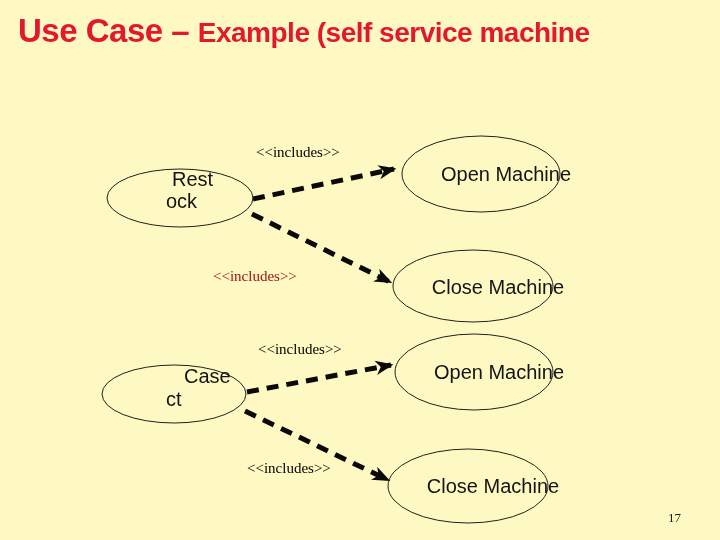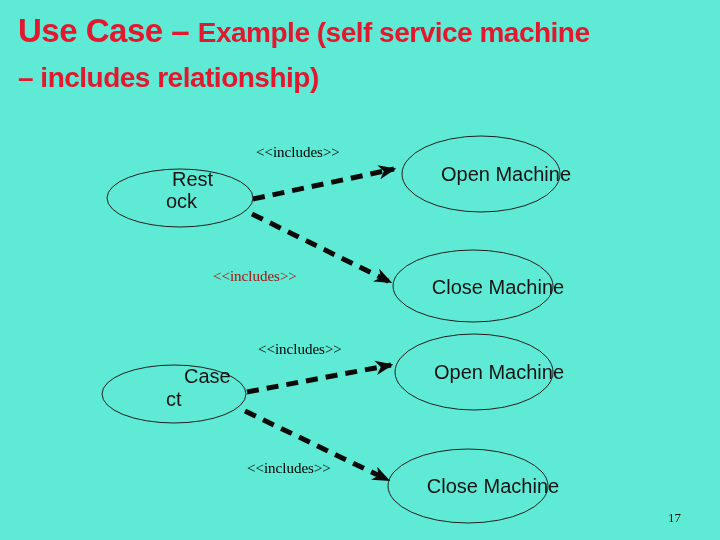--- a/index.html
+++ b/index.html
@@ -1,17 +1,17 @@
 <!DOCTYPE html>
 <html><head>
 <meta charset="utf-8">
 <style>
   html,body{margin:0;padding:0;background:#ffffff;}
   .slide{
-    position:relative;width:720px;height:540px;background:#5eead4;
+    position:relative;width:720px;height:540px;background:#fef9c3;
     overflow:hidden;font-family:"Liberation Sans",sans-serif;
   }
   .title{
     position:absolute;left:18px;top:10px;width:690px;
     font-weight:bold;line-height:41px;letter-spacing:-0.5px;
   }
   .title .t-lead{font-size:33px;}
   .title .t-rest{font-size:28px;}
   .title .t-line2{font-size:28px;}
   .inc-label{
@@ -31,21 +31,20 @@
   .arrow{stroke:#0a0a0a;stroke-width:5;stroke-dasharray:12 8;fill:none;}
   .uc-ellipse{fill:none;stroke:#202020;stroke-width:1;}
 </style>
 </head>
 <body>
 
 <div class="slide">
 
   <div class="title" style="color: rgb(226, 24, 46);">
     <span class="t-lead">Use Case – </span><span class="t-rest">Example (self service machine</span>
-    <div class="t-line2">– includes relationship)</div>
   </div>
 
   <div class="labels-under">
     <div class="inc-label" style="left: 256px; top: 144px; color: rgb(0, 0, 0);">&lt;&lt;includes&gt;&gt;</div>
     <div class="inc-label" style="left: 213px; top: 268px; color: rgb(162, 21, 21);">&lt;&lt;includes&gt;&gt;</div>
     <div class="inc-label" style="left: 258px; top: 341px; color: rgb(0, 0, 0);">&lt;&lt;includes&gt;&gt;</div>
     <div class="inc-label" style="left: 247px; top: 460px; color: rgb(0, 0, 0);">&lt;&lt;includes&gt;&gt;</div>
   </div>
 
   <svg class="diagram-svg" width="720" height="540" viewBox="0 0 720 540">

